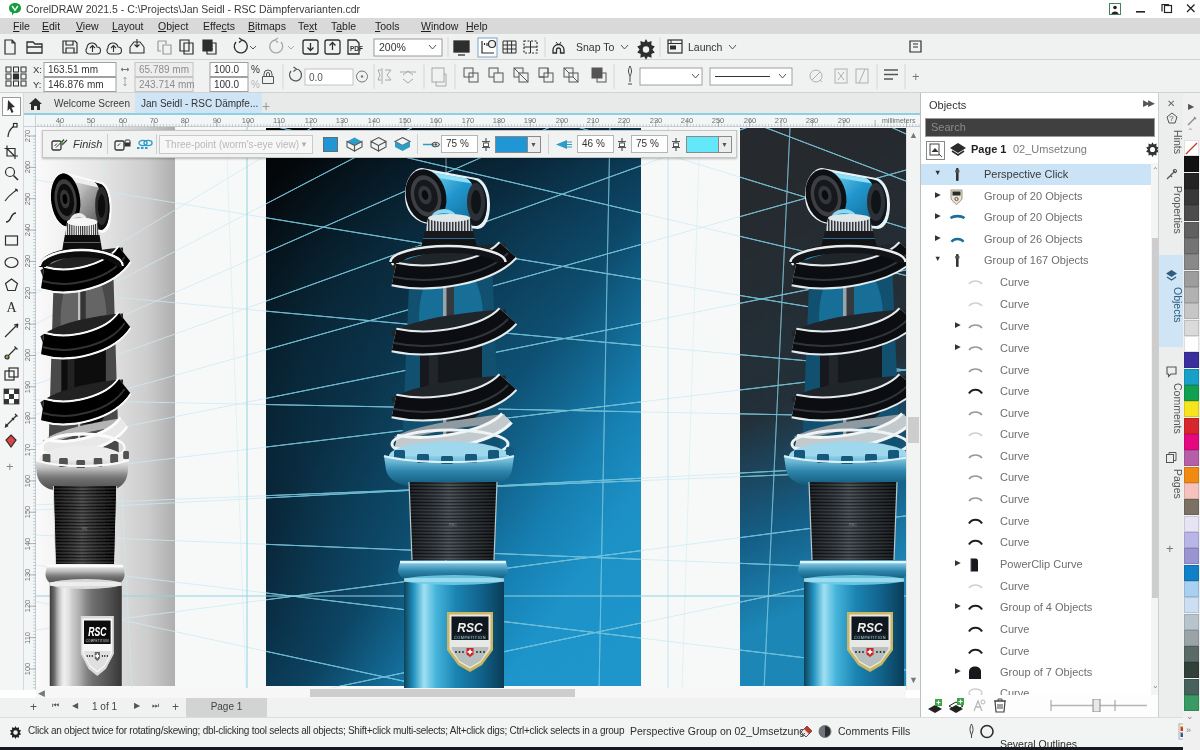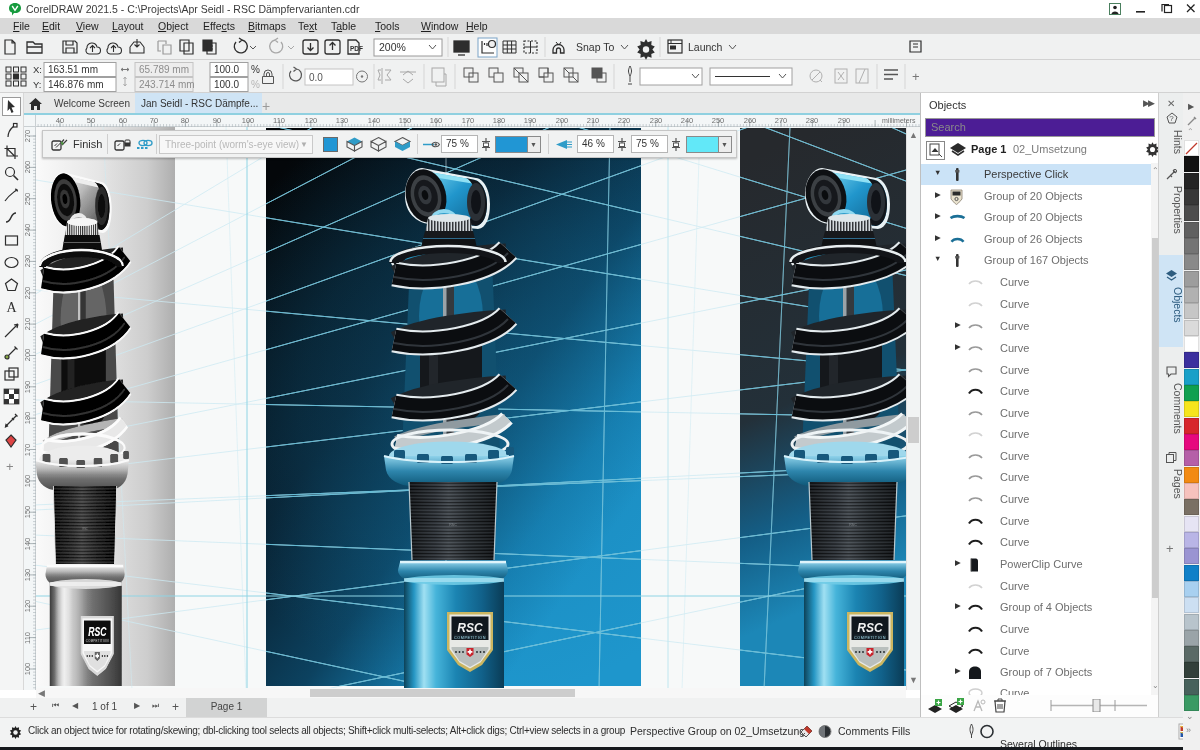--- a/index.html
+++ b/index.html
@@ -49,21 +49,21 @@
 .sw{position:absolute;left:1px;width:15px;height:15.8px;border:1px solid rgba(0,0,0,0.12);}
 </style>
 </head>
 <body>
 
 <div id="titlebar" class="abs">
   <svg class="abs" style="left:8px;top:2px" width="14" height="14" viewBox="0 0 14 14">
       <path d="M7 1 C11 1 13 3.5 13 6.2 13 9 10.5 11 7.6 11 L6 11 4 13.5 4 10.6 C2 9.8 1 8.2 1 6.2 1 3.5 3 1 7 1 Z" fill="#169b3e"></path>
       <path d="M4.2 4 L7 8.3 9.8 4" stroke="#fff" stroke-width="1.4" fill="none"></path>
     </svg>
-  <span class="txt">CorelDRAW 2021.5 - C:\Projects\Apr Seidl - RSC Dämpfervarianten.cdr</span>
+  <span class="txt">CorelDRAW 2021.5 - C:\Projects\Jan Seidl - RSC Dämpfervarianten.cdr</span>
   <svg class="abs" style="left:1108px;top:3px" width="90" height="12" viewBox="0 0 90 12">
     <rect x="1.5" y="0.5" width="11" height="11" fill="none" stroke="#4a7f5e" stroke-width="1"></rect>
       <circle cx="7" cy="4.5" r="1.8" fill="#222"></circle>
       <path d="M3.5 11 C3.5 7.5 10.5 7.5 10.5 11 Z" fill="#222"></path>
     <rect x="28" y="8" width="9" height="1.6" fill="#222"></rect>
     <rect x="56.5" y="2.5" width="7" height="7" fill="none" stroke="#222" stroke-width="1.2"></rect>
       <path d="M54 8.5 L54 1.5 61 1.5" fill="none" stroke="#222" stroke-width="1.2"></path>
     <path d="M79 1.5 L86.5 9 M86.5 1.5 L79 9" stroke="#222" stroke-width="1.3"></path>
   </svg>
 </div>
@@ -1154,21 +1154,21 @@
 </svg>
 </div>
 
 <div id="fbar" class="abs">
   <svg class="abs" style="left:8px;top:6px" width="18" height="16" viewBox="0 0 18 16">
       <rect x="1" y="4" width="9" height="9" rx="1.5" fill="none" stroke="#333" stroke-width="1.3"></rect>
       <path d="M3.5 9 l2.5-2.5 M5 10.5 L9.5 6" stroke="#333"></path>
       <path d="M10 6 L13 2.5 M11 8 L16 3" stroke="#3a3a3a" stroke-width="1.2"></path>
       <path d="M10.5 5 l1.5 2.5" stroke="#4a9b3c" stroke-width="1.6"></path>
     </svg>
-  <span class="abs" style="left:30px;top:7px;">Finish</span>
+  <span class="abs" style="left:30px;top:7px;font-style:italic;">Finish</span>
   <div class="fsep" style="left:64px;"></div>
   <svg class="abs" style="left:71px;top:6px" width="18" height="16" viewBox="0 0 18 16">
       <rect x="1" y="4" width="9" height="9" rx="1.5" fill="none" stroke="#333" stroke-width="1.3"></rect>
       <path d="M3.5 9 l2.5-2.5" stroke="#333"></path>
       <rect x="11" y="3" width="5" height="4" rx="1" fill="none" stroke="#333"></rect>
       <rect x="10.5" y="5.5" width="6" height="4" fill="#333"></rect>
     </svg>
   <svg class="abs" style="left:92px;top:8px" width="22" height="12" viewBox="0 0 22 12">
       <ellipse cx="8" cy="4" rx="4" ry="2.6" fill="none" stroke="#2f9cc8" stroke-width="1.4"></ellipse>
       <ellipse cx="13" cy="4" rx="4" ry="2.6" fill="none" stroke="#2f9cc8" stroke-width="1.4"></ellipse>
@@ -1244,21 +1244,21 @@
   <span class="abs" style="left:152px;top:3px;font-size:8px;color:#555;">⏭</span>
   <span class="abs" style="left:172px;top:2px;font-size:12px;color:#555;">+</span>
   <div class="abs" style="left:186px;top:0;width:81px;height:19px;background:#d2d3d3;text-align:center;line-height:18px;">Page 1</div>
 </div>
 
 <div id="statusbar" class="abs">
   <svg class="abs" style="left:8px;top:6px" width="15" height="15" viewBox="0 0 16 16">
       <path d="M8 2 L9.2 4.2 11.8 3.4 11.6 6 14 7 12.4 9 14 11 11.6 12 11.8 14.6 9.2 13.8 8 16 6.8 13.8 4.2 14.6 4.4 12 2 11 3.6 9 2 7 4.4 6 4.2 3.4 6.8 4.2 Z" fill="#222"></path>
       <circle cx="8" cy="9" r="2.4" fill="#f2f3f3"></circle>
     </svg>
-  <span class="abs" style="left:28px;top:7px;font-size:10px;letter-spacing:-0.25px;">Click an object twice for rotating/skewing; dbl-clicking tool selects all objects; Shift+click multi-selects; Alt+click digs; Ctrl+view selects in a group</span>
+  <span class="abs" style="left:28px;top:7px;font-size:10px;letter-spacing:-0.25px;">Click an object twice for rotating/skewing; dbl-clicking tool selects all objects; Shift+click multi-selects; Alt+click digs; Ctrl+click selects in a group</span>
   <span class="abs" style="left:630px;top:7px;">Perspective Group on 02_Umsetzung</span>
   <svg class="abs" style="left:799px;top:6px" width="15" height="15" viewBox="0 0 15 15">
       <path d="M2 8 L8 2 13 7 7 13 Z" fill="#e8e8e8" stroke="#555"></path>
       <path d="M8 2 L13 7 10 10 5 5 Z" fill="#c0392b"></path>
       <path d="M2 13 l4 -4" stroke="#555"></path>
     </svg>
   <svg class="abs" style="left:817px;top:6px" width="16" height="15" viewBox="0 0 16 15">
       <circle cx="8" cy="7.5" r="6" fill="#2b2f33"></circle>
       <circle cx="8" cy="7.5" r="6" fill="none" stroke="#888"></circle>
       <path d="M8 1.5 a6 6 0 0 0 0 12 Z" fill="#707478"></path>
@@ -1280,21 +1280,21 @@
     </svg>
 </div>
 <div id="bottomstrip" class="abs"></div>
 
 <div id="docker" class="abs">
 
   <div class="abs" style="left:8px;top:6px;font-size:11px;color:#333;">Objects</div>
   <div class="abs" style="left:222px;top:5px;color:#555;font-size:9px;letter-spacing:-2px;">▶▶</div>
   <div class="abs" style="left:232px;top:4px;color:#555;font-size:11px;"></div>
 
-  <div class="abs" style="left:4px;top:25px;width:230px;height:19px;background:#4c1d95;border:1px solid #999;line-height:17px;padding-left:5px;color:#8a8a8a;">Search</div>
+  <div class="abs" style="left:4px;top:25px;width:230px;height:19px;background:#404040;border:1px solid #999;line-height:17px;padding-left:5px;color:#8a8a8a;">Search</div>
 
   <div class="abs" style="left:5px;top:48px;width:19px;height:19px;border:1px solid #888;background:#fff;">
     <svg width="17" height="17" viewBox="0 0 17 17">
         <rect x="3" y="2" width="9" height="11" fill="none" stroke="#444"></rect>
         <path d="M8 6 l3.5 4 h-7 Z" fill="#333"></path>
         <path d="M12 12 l3 3" stroke="#444"></path>
       </svg>
   </div>
   <svg class="abs" style="left:28px;top:49px" width="18" height="16" viewBox="0 0 18 16">
       <path d="M9 1 L17 6 9 11 1 6 Z" fill="#2b2b2b"></path>

